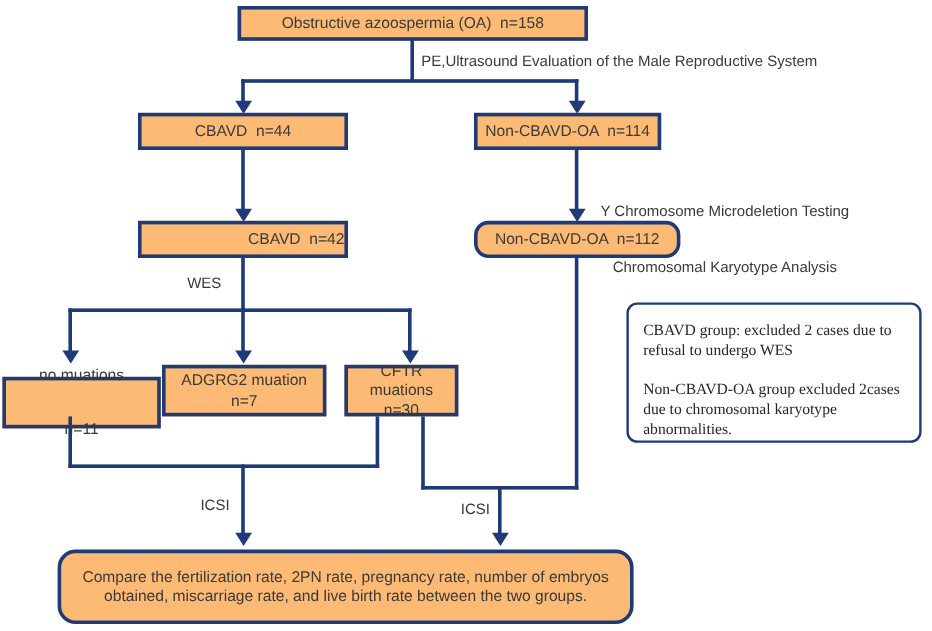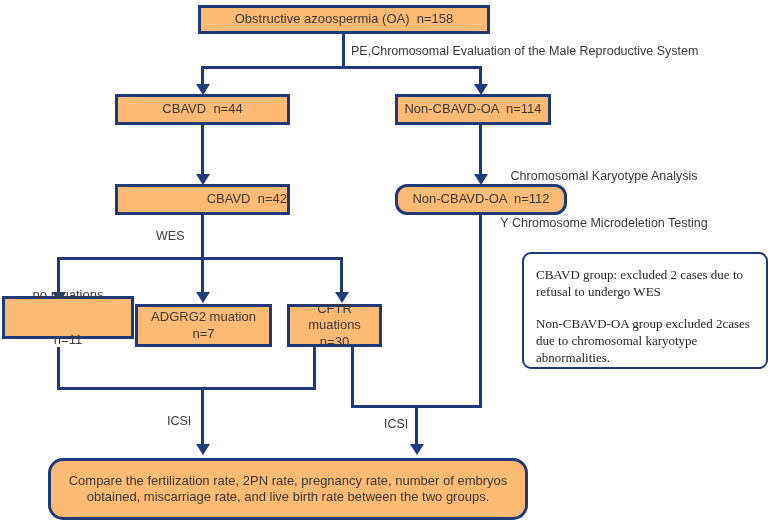--- a/index.html
+++ b/index.html
@@ -63,63 +63,63 @@
 <div class="stage">
 
   <div class="node" style="left:198px;top:5px;width:292px;height:29px;">
     <span>Obstructive azoospermia (OA)  n=158</span>
   </div>
 
   <div class="vline" style="left:342px;top:33px;height:35px;"></div>
 
   <div class="hline" style="left:201px;top:66px;width:281px;"></div>
 
-  <div class="elabel" style="left:351px;top:44px;">PE,Chromosomal Evaluation of the Male Reproductive System</div>
+  <div class="elabel" style="left:351px;top:44px;">PE,Ultrasound Evaluation of the Male Reproductive System</div>
 
   <div class="vline" style="left:201px;top:66px;height:19px;"></div>
   <div class="ahead" style="left:195.5px;top:84px;"></div>
   <div class="vline" style="left:479px;top:66px;height:19px;"></div>
   <div class="ahead" style="left:473.5px;top:84px;"></div>
 
   <div class="node" style="left:115px;top:94px;width:175px;height:31px;">
     <span>CBAVD  n=44</span>
   </div>
   <div class="node" style="left:395px;top:94px;width:156px;height:31px;">
     <span>Non-CBAVD-OA  n=114</span>
   </div>
 
   <div class="vline" style="left:201px;top:125px;height:50px;"></div>
   <div class="ahead" style="left:195.5px;top:174px;"></div>
   <div class="vline" style="left:479px;top:125px;height:50px;"></div>
   <div class="ahead" style="left:473.5px;top:174px;"></div>
 
   <div class="elabel center" style="left:488px;top:138px;width:232px;line-height:1.25;">
+    <div>Y Chromosome Microdeletion Testing</div>
     <div>Chromosomal Karyotype Analysis</div>
-    <div>Y Chromosome Microdeletion Testing</div>
   </div>
 
   <div class="node" style="left:115px;top:184px;width:175px;height:31px;align-items:flex-end;">
     <span>CBAVD  n=42</span>
   </div>
   <div class="node" style="left:395px;top:184px;width:172px;height:31px;border-radius:12px;">
     <span>Non-CBAVD-OA  n=112</span>
   </div>
 
   <div class="elabel" style="left:156px;top:229px;">WES</div>
 
   <div class="vline" style="left:201px;top:215px;height:45px;"></div>
   <div class="hline" style="left:57px;top:257px;width:286px;"></div>
   <div class="vline" style="left:57px;top:257px;height:36px;"></div>
   <div class="ahead" style="left:51.5px;top:292px;"></div>
   <div class="vline" style="left:201px;top:257px;height:36px;"></div>
   <div class="ahead" style="left:195.5px;top:292px;"></div>
   <div class="vline" style="left:340px;top:257px;height:36px;"></div>
   <div class="ahead" style="left:334.5px;top:292px;"></div>
 
-  <div class="node" style="left:2px;top:296px;width:132px;height:43px;gap:28px;">
+  <div class="node" style="left:2px;top:314px;width:132px;height:43px;gap:28px;">
     <span>no muations</span>
     <span>n=11</span>
   </div>
   <div class="node" style="left:135px;top:304px;width:137px;height:43px;">
     <span>ADGRG2 muation</span>
     <span>n=7</span>
   </div>
   <div class="node" style="left:287px;top:304px;width:95px;height:43px;">
     <span>CFTR muations</span>
     <span>n=30</span>

